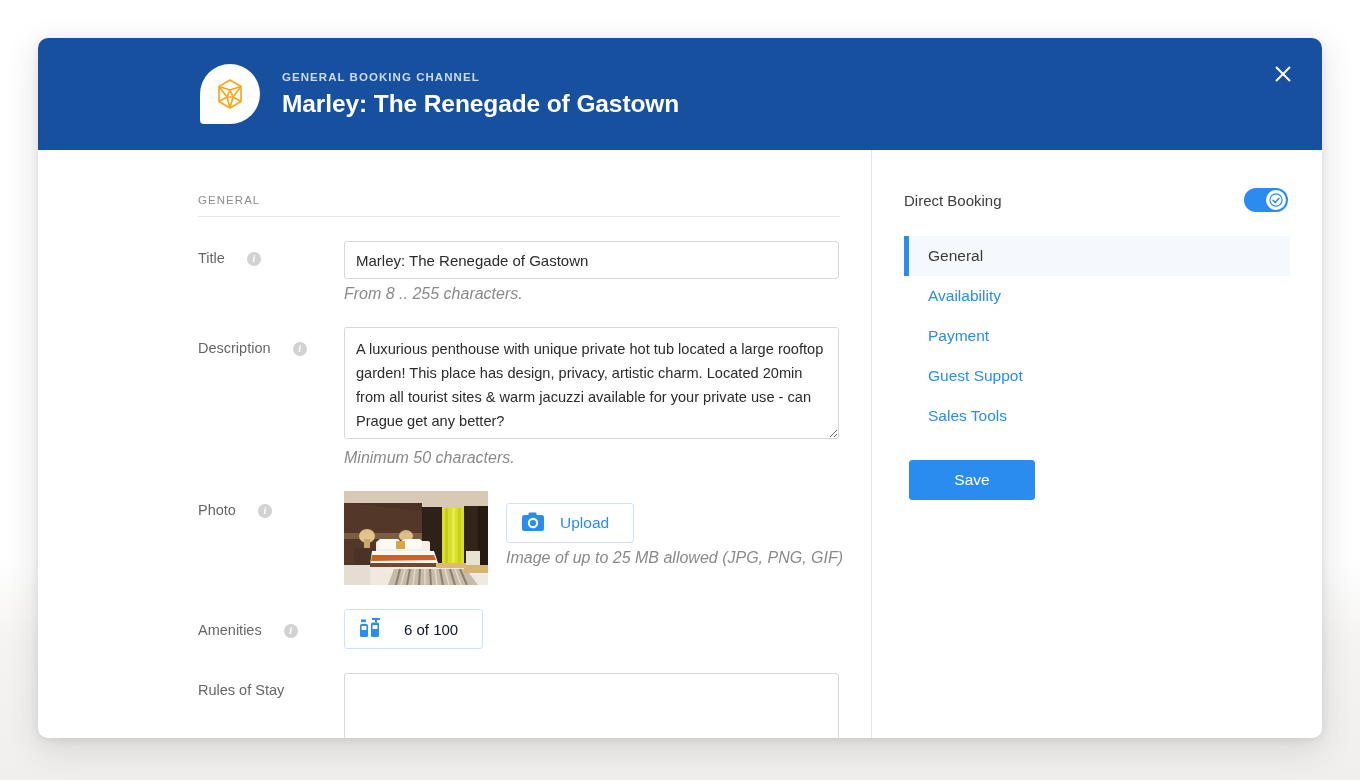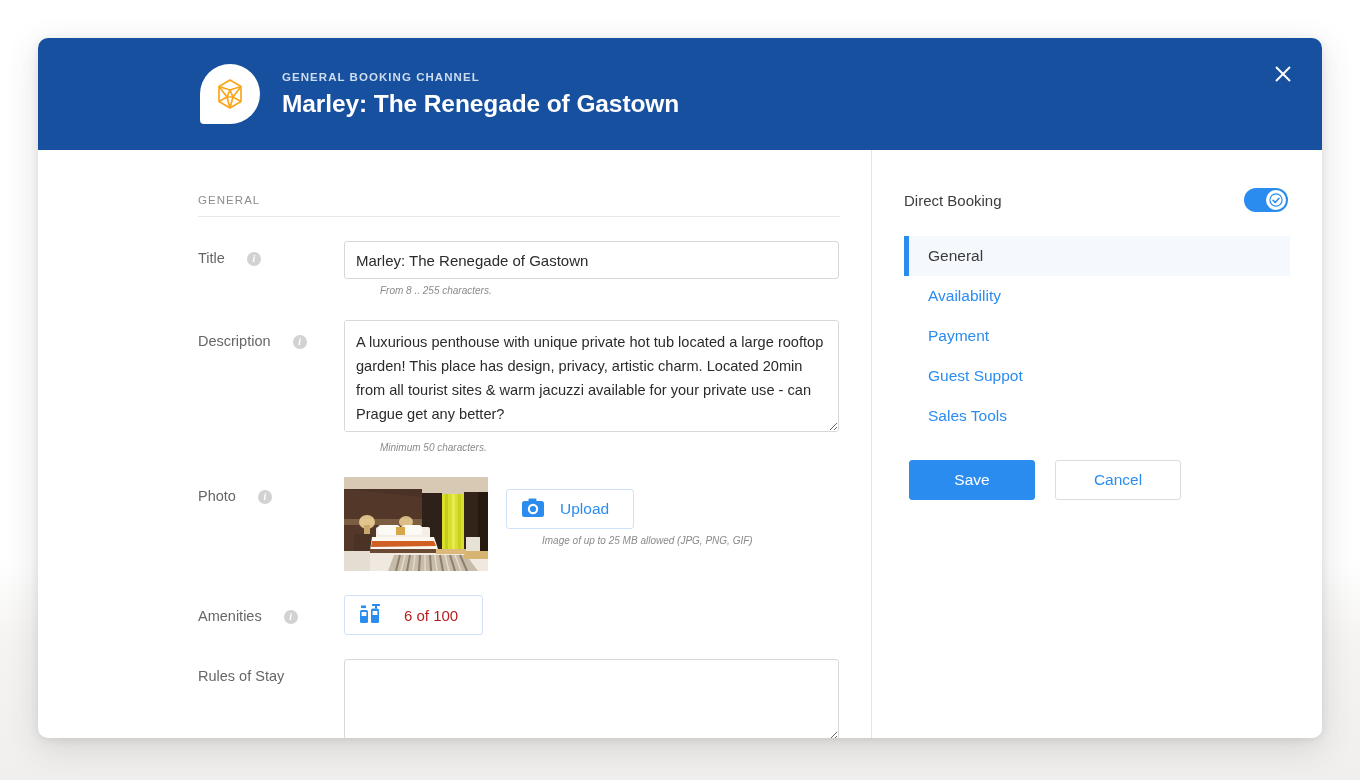--- a/index.html
+++ b/index.html
@@ -142,24 +142,23 @@
     color: #2b2b2b;
     font-family: "Liberation Sans", sans-serif;
     background: #fff;
     outline: none;
     resize: vertical;
   }
   .ta-desc { height: 112px; }
   .ta-rules { height: 82px; }
   .helper {
     margin-top: 6px;
-    font-size: 10px;
+    font-size: 16px;
     font-style: italic;
     color: #8a8a8a;
-    margin-left: 36px;
   }
 
   
   .photo-wrap { display: flex; align-items: flex-start; gap: 18px; }
   .photo-thumb {
     width: 144px; height: 94px;
     border-radius: 2px;
     overflow: hidden;
     flex: 0 0 144px;
     position: relative;
@@ -178,21 +177,21 @@
     font-family: "Liberation Sans", sans-serif;
     cursor: pointer;
   }
   .amen-btn {
     display: inline-flex; align-items: center; gap: 22px;
     height: 40px;
     padding: 0 24px 0 15px;
     border: 1px solid #cfe2f8;
     border-radius: 3px;
     background: #ffffff;
-    color: #b91c1c;
+    color: #0f172a;
     font-size: 15px;
     font-family: "Liberation Sans", sans-serif;
     cursor: pointer;
   }
 
   
   .side-pane {
     flex: 1 1 auto;
     background: #ffffff;
     padding: 38px 32px 0 32px;
@@ -444,19 +443,18 @@
         <ul class="nav-list">
           <li class="nav-item active">General</li>
           <li class="nav-item">Availability</li>
           <li class="nav-item">Payment</li>
           <li class="nav-item">Guest Suppot</li>
           <li class="nav-item">Sales Tools</li>
         </ul>
 
         <div class="btn-row">
           <button class="btn btn-save">Save</button>
-          <button class="btn btn-cancel">Cancel</button>
         </div>
 
       </div>
     </div>
   </div>
 </div>
 
 </body></html>

